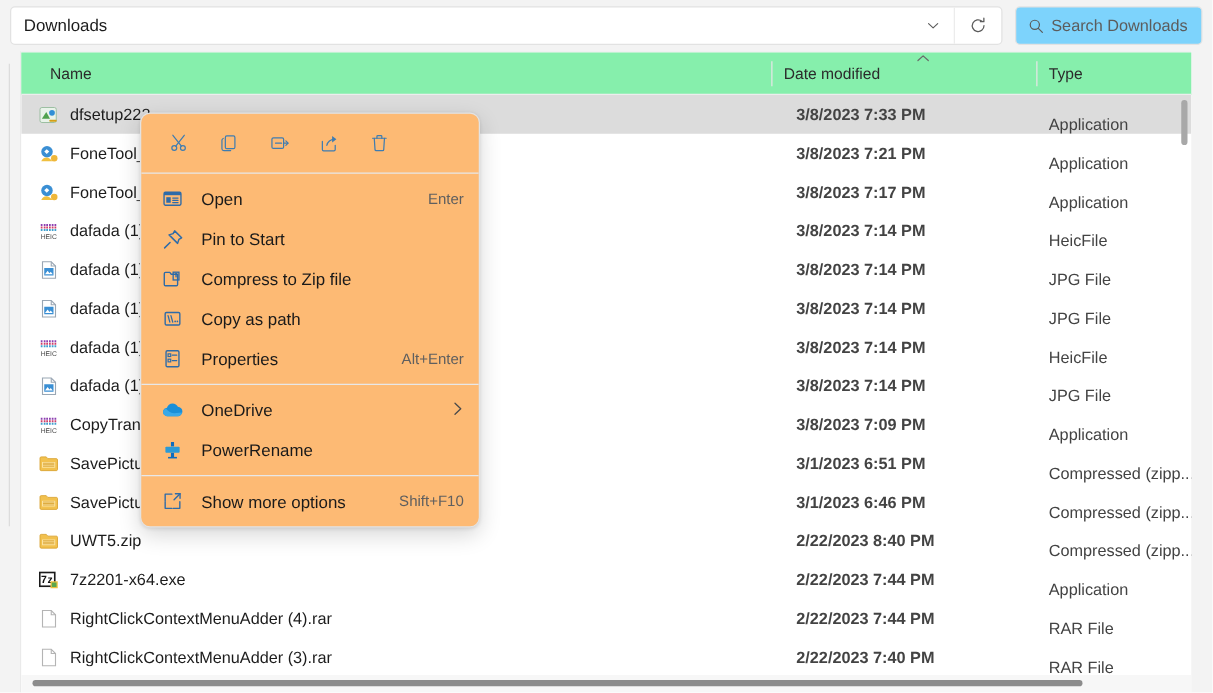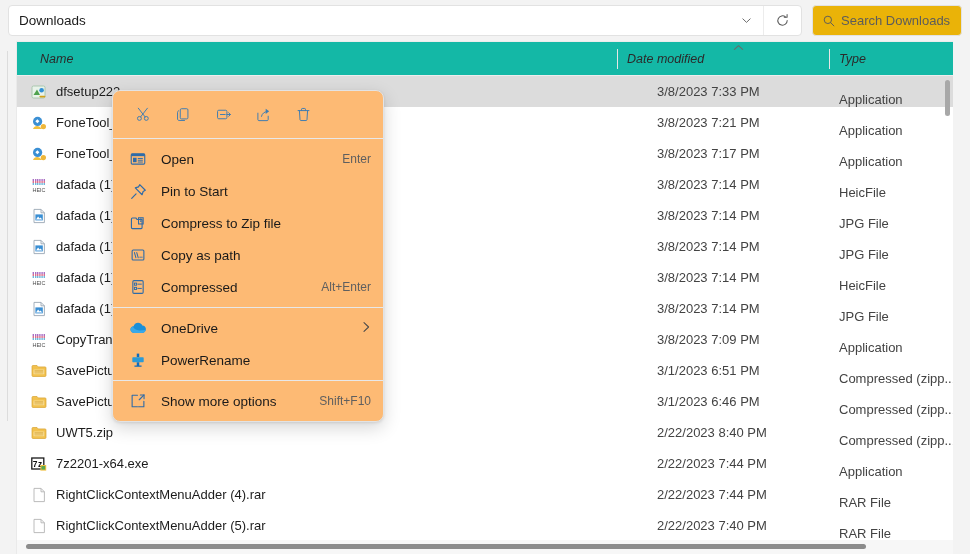--- a/index.html
+++ b/index.html
@@ -46,21 +46,21 @@
   }
   .addr-refresh {
     width: 38px; height: 29px;
     display: flex; align-items: center; justify-content: center;
     color: #4a4a4a;
     border-left: 1px solid #ececec;
   }
   .searchbox {
     position: absolute; left: 812px; top: 5px;
     width: 150px; height: 31px;
-    background: #eab308;
+    background: #7dd3fc;
     border: 1px solid #e2e2e2;
     border-radius: 4px;
     display: flex; align-items: center;
   }
   .search-ico {
     width: 28px; height: 29px;
     display: flex; align-items: center; justify-content: center;
     color: #5a5a5a;
     padding-left: 4px;
   }
@@ -88,23 +88,22 @@
     position: absolute; left: 17px; top: 41px;
     width: 936px; height: 513px;
     background: #ffffff;
     border-top: 1px solid #ececec;
   }
 
   
   .colhead {
     position: relative;
     height: 34px;
-    background: #14b8a6;
+    background: #86efac;
     border-bottom: 1px solid #ededed;
-    font-style: italic;
   }
   .colhead .ch {
     position: absolute; top: 0;
     height: 34px;
     display: flex; align-items: center;
     font-size: 12.5px;
     color: #2b2b2b;
   }
   .colhead .ch.name { left: 23px; }
   .colhead .ch.date { left: 610px; padding-left: 0; }
@@ -143,22 +142,23 @@
     display: flex; align-items: center;
     max-width: 580px;
     overflow: hidden;
   }
   .row .cell-name .fname {
     margin-left: 9px;
     overflow: hidden;
     text-overflow: clip;
   }
   .row .cell-date {
-    position: absolute; left: 640px;
+    position: absolute; left: 620px;
     color: #434343;
+    font-weight: bold;
   }
   .row .cell-type {
     position: absolute; left: 822px;
     color: #434343;
     margin-top: 16px;
   }
 
   
   .ficon { width: 16px; height: 16px; flex: 0 0 16px; position: relative; }
 
@@ -488,21 +488,21 @@
           </div>
           <div class="cell-date">2/22/2023 7:44 PM</div>
           <div class="cell-type">RAR File</div>
         </div>
         <div class="row">
           <div class="cell-name">
             <span class="ficon"><svg width="16" height="16" viewBox="0 0 16 16">
                 <path d="M3 1.4 L10 1.4 L13.4 4.8 L13.4 14.6 L3 14.6 Z" fill="#ffffff" stroke="#b4b4b4" stroke-width="0.9"></path>
                 <path d="M10 1.4 L10 4.8 L13.4 4.8" fill="none" stroke="#b4b4b4" stroke-width="0.9"></path>
               </svg></span>
-            <span class="fname">RightClickContextMenuAdder (5).rar</span>
+            <span class="fname">RightClickContextMenuAdder (3).rar</span>
           </div>
           <div class="cell-date">2/22/2023 7:40 PM</div>
           <div class="cell-type">RAR File</div>
         </div>
       </div>
 
     <div class="vscroll">
       <div class="vthumb"></div>
     </div>
   </div>
@@ -599,21 +599,21 @@
         </div>
         <div class="ctx-item">
           <span class="ctx-ico">
             <svg width="16" height="16" viewBox="0 0 18 18">
               <rect x="3.2" y="1.8" width="11.6" height="14.4" rx="1.2" fill="none" stroke="#2e6ba8" stroke-width="1.25"></rect>
               <rect x="5" y="4.6" width="2.4" height="2.4" fill="none" stroke="#2e6ba8" stroke-width="1.05"></rect>
               <rect x="5" y="9.4" width="2.4" height="2.4" fill="none" stroke="#2e6ba8" stroke-width="1.05"></rect>
               <path d="M8.8 5.8 L12.8 5.8 M8.8 10.6 L12.8 10.6" stroke="#2e6ba8" stroke-width="1.1" stroke-linecap="round"></path>
             </svg>
           </span>
-          <span class="ctx-label">Compressed</span>
+          <span class="ctx-label">Properties</span>
           <span class="ctx-accel">Alt+Enter</span>
         </div>
         <div class="ctx-sep" style="margin: 4px 0px;"></div>
         <div class="ctx-item">
           <span class="ctx-ico">
             <svg width="18" height="18" viewBox="0 0 20 18">
               <path d="M6.1 14.6 C3.6 14.6 1.6 12.9 1.6 10.8 C1.6 8.9 3.1 7.3 5.1 7.1 C5.5 4.9 7.6 3.2 10.1 3.2 C12.2 3.2 14 4.4 14.8 6.2 C17.1 6.4 18.8 8 18.8 10.1 C18.8 12.6 16.9 14.6 14.3 14.6 Z" fill="#1a8fd8"></path>
               <path d="M6.1 14.6 C3.6 14.6 1.6 12.9 1.6 10.8 C1.6 9.2 2.7 7.9 4.2 7.4 C5.3 9.7 8 11.5 11.4 11.8 L18.6 11.2 C18.1 13.2 16.4 14.6 14.3 14.6 Z" fill="#3aa9e8"></path>
             </svg>
           </span>

